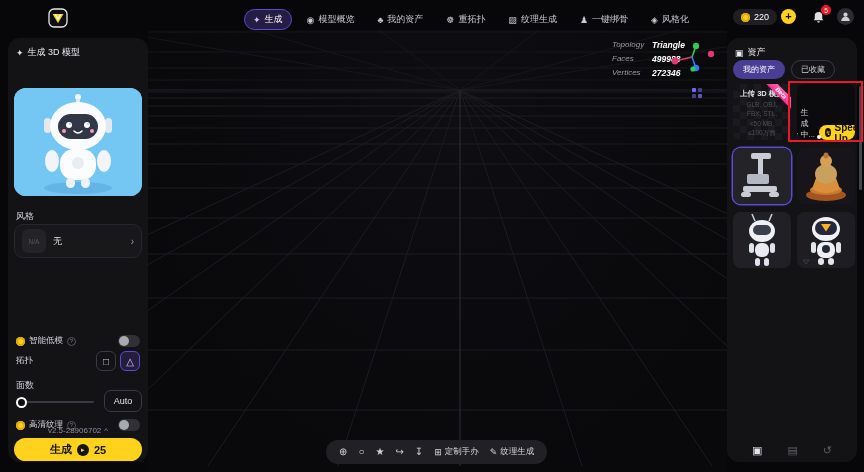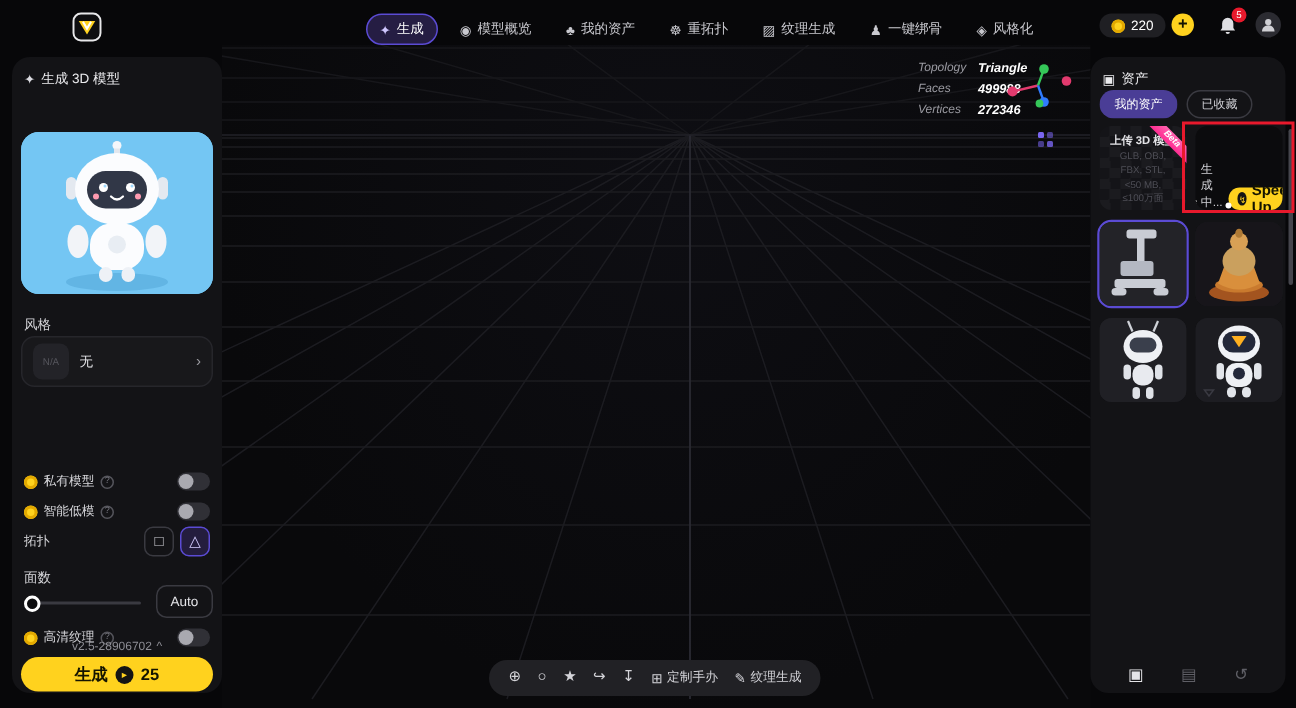--- a/index.html
+++ b/index.html
@@ -277,26 +277,20 @@
       </svg>
     </div>
 
     <div class="lp-label" style="top:172px;">风格</div>
     <div class="style-select">
       <span class="style-na">N/A</span>
       <span class="style-val">无</span>
       <span class="chev">›</span>
     </div>
 
-    <div class="opt-row" style="top:276px;">
-      <span class="coin"></span>
-      <span class="lbl">私有模型</span>
-      <span class="qmark">?</span>
-      <span class="toggle"></span>
-    </div>
     <div class="opt-row" style="top:316px;">
       <span class="lbl">拓扑</span>
       <span style="margin-left:auto; display:flex; gap:4px;">
         <span class="topo-btn">□</span>
         <span class="topo-btn active">△</span>
       </span>
     </div>
 
     <div class="opt-row" style="top:296px;">
       <span class="coin"></span>

